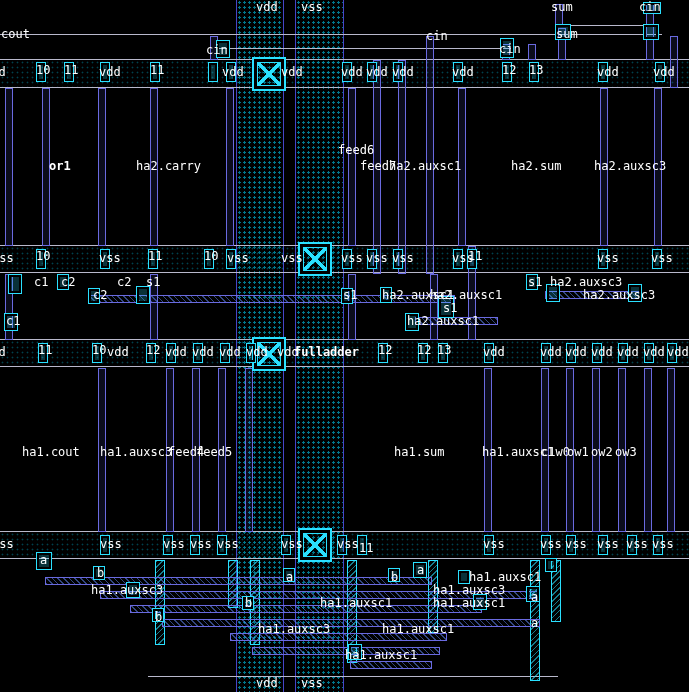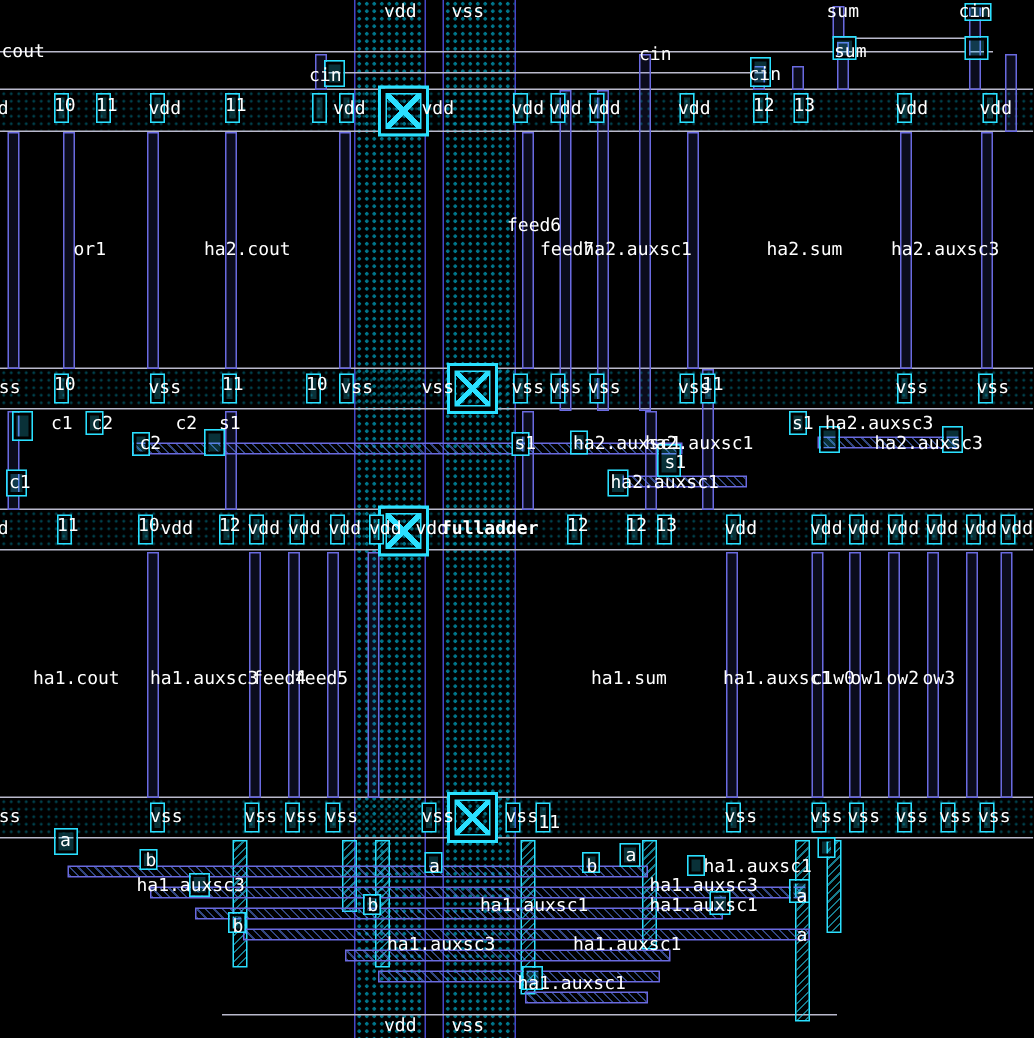--- a/index.html
+++ b/index.html
@@ -237,22 +237,22 @@
     <div class="net-label" style="left: 222px; top: 66px;">vdd</div>
     <div class="net-label" style="left: 281px; top: 66px;">vdd</div>
     <div class="net-label" style="left: 341px; top: 66px;">vdd</div>
     <div class="net-label" style="left: 366px; top: 66px;">vdd</div>
     <div class="net-label" style="left: 392px; top: 66px;">vdd</div>
     <div class="net-label" style="left: 452px; top: 66px;">vdd</div>
     <div class="net-label" style="left: 502px; top: 64px;">12</div>
     <div class="net-label" style="left: 529px; top: 64px;">13</div>
     <div class="net-label" style="left: 597px; top: 66px;">vdd</div>
     <div class="net-label" style="left: 653px; top: 66px;">vdd</div>
-    <div class="net-label" style="left: 49px; top: 160px;">or1</div>
-    <div class="net-label" style="left: 136px; top: 160px;">ha2.cout</div>
+    <div class="net-label" style="left: 49px; top: 160px; font-weight: bold;">or1</div>
+    <div class="net-label" style="left: 136px; top: 160px;">ha2.carry</div>
     <div class="net-label" style="left: 338px; top: 144px;">feed6</div>
     <div class="net-label" style="left: 360px; top: 160px;">feed7</div>
     <div class="net-label" style="left: 389px; top: 160px;">ha2.auxsc1</div>
     <div class="net-label" style="left: 511px; top: 160px;">ha2.sum</div>
     <div class="net-label" style="left: 594px; top: 160px;">ha2.auxsc3</div>
     <div class="net-label" style="left: -8px; top: 252px;">vss</div>
     <div class="net-label" style="left: 36px; top: 250px;">10</div>
     <div class="net-label" style="left: 99px; top: 252px;">vss</div>
     <div class="net-label" style="left: 148px; top: 250px;">11</div>
     <div class="net-label" style="left: 204px; top: 250px;">10</div>

